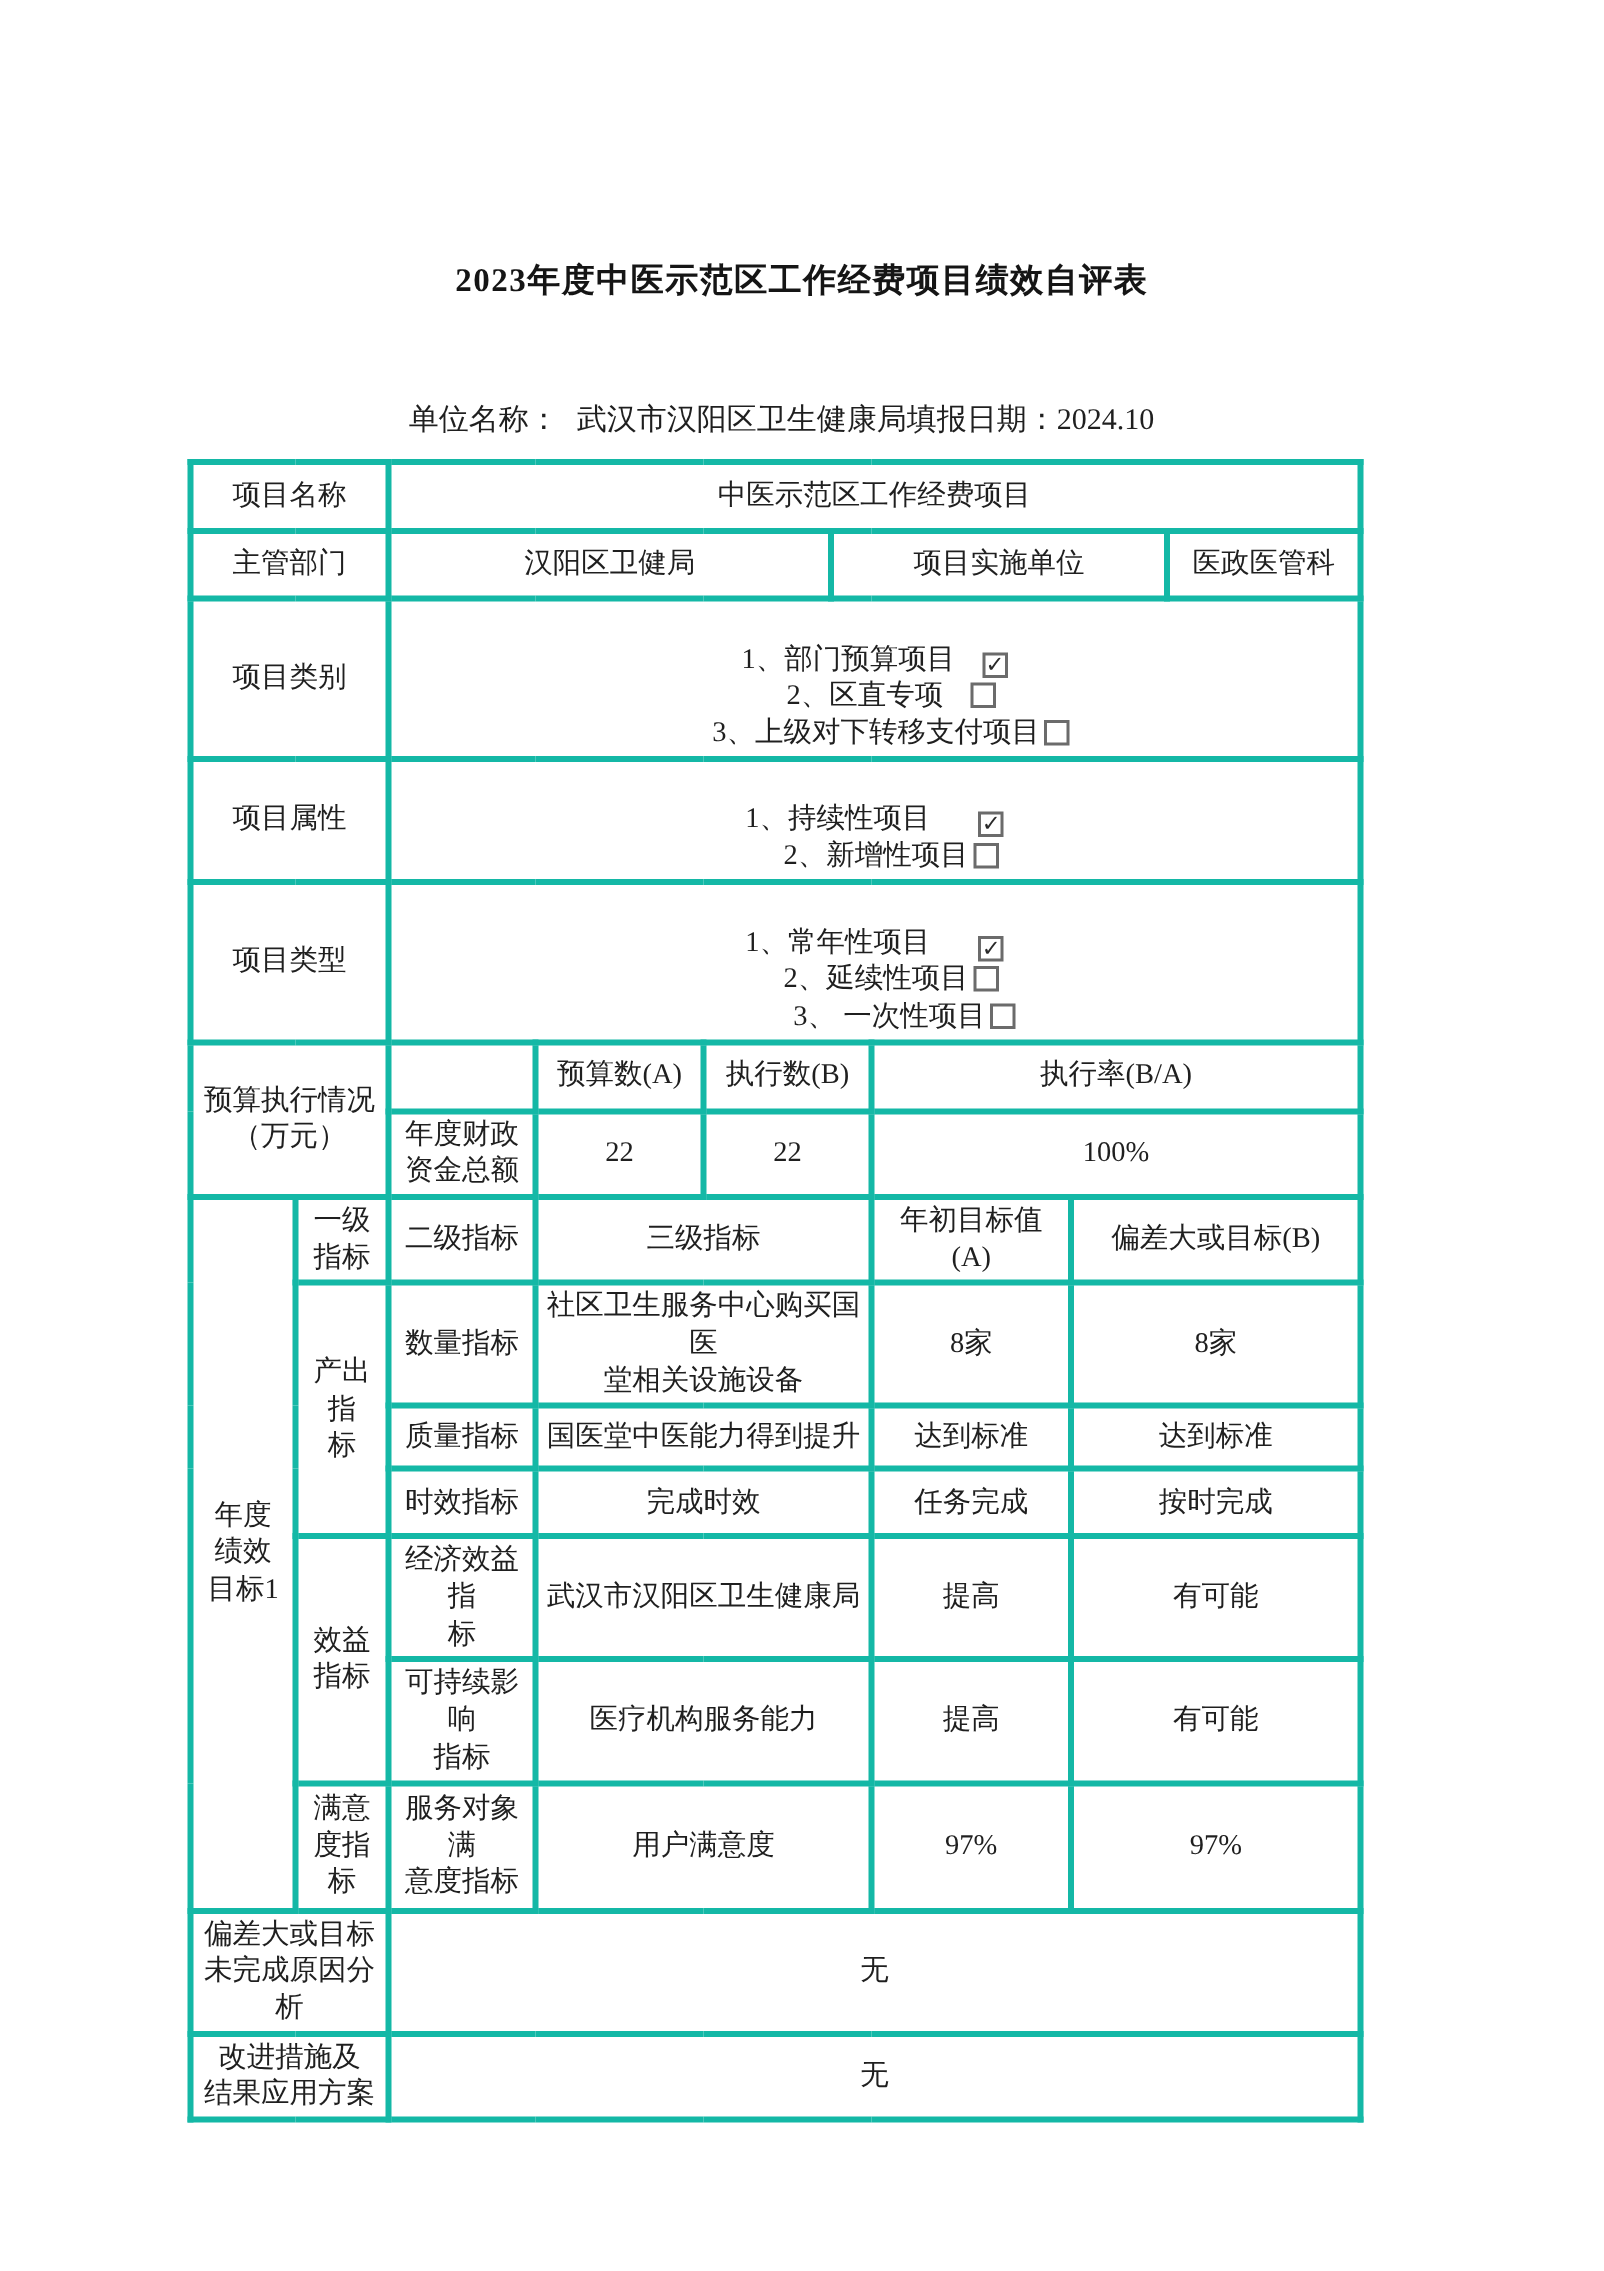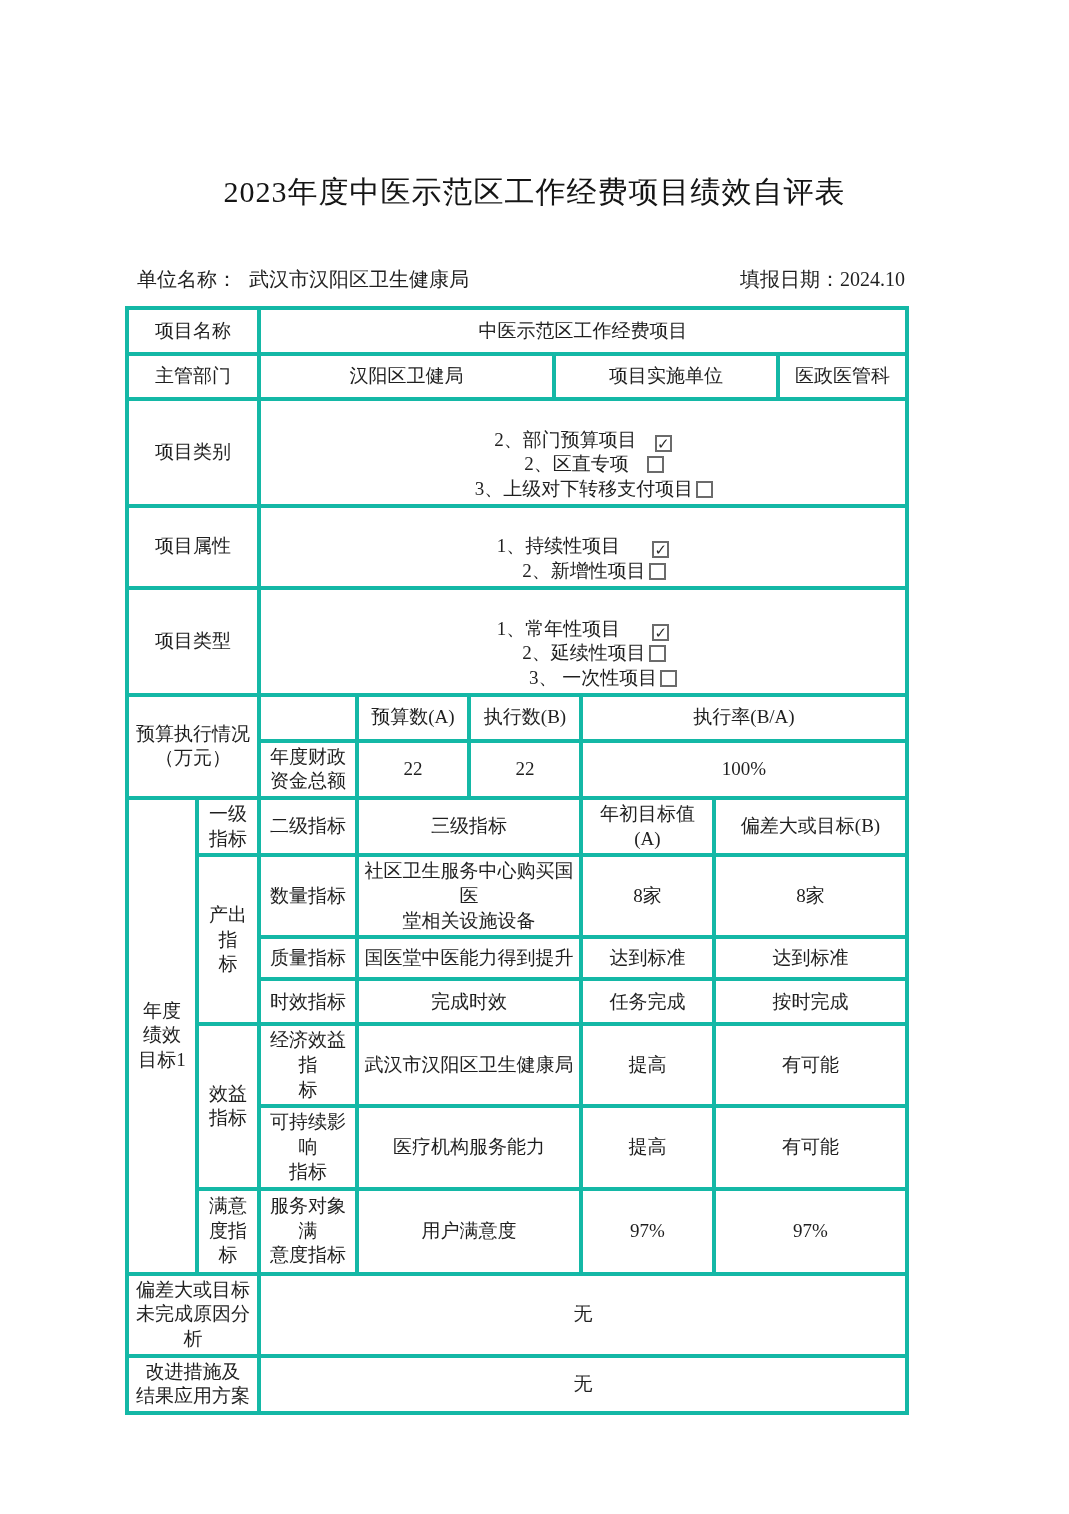--- a/index.html
+++ b/index.html
@@ -6,27 +6,27 @@
   html,body { margin:0; padding:0; background:#ffffff; }
   body {
     width:1069px; height:1514px;
     font-family:"Liberation Serif","DejaVu Serif",serif;
     color:#1f1f1f;
   }
   .page { position:relative; width:1069px; height:1514px; background:#fff; overflow:hidden; }
 
   .doc-title {
     position:absolute; top:172px; left:0; width:100%;
-    text-align:center; font-size:30px; font-weight:normal; letter-spacing:1px;
+    text-align:center; font-size:22px; font-weight:bold; letter-spacing:1px;
     color:#151515;
   }
 
   .meta-line {
     position:absolute; top:266px; left:137px; width:768px;
-    display:flex; justify-content:space-between;
+    display:flex; justify-content:center;
     font-size:20px; color:#1f1f1f;
   }
   .meta-left .val { margin-left:12px; }
 
   table.form {
     position:absolute; left:125px; top:306px; width:780px;
     border-collapse:collapse; table-layout:fixed;
   }
   table.form td {
     border:4px solid #14b8a6;
@@ -91,21 +91,21 @@
     <tr style="height:45px">
       <td colspan="2">主管部门</td>
       <td colspan="3">汉阳区卫健局</td>
       <td colspan="3">项目实施单位</td>
       <td>医政医管科</td>
     </tr>
 
     <tr style="height:45px">
       <td colspan="2">项目类别</td>
       <td colspan="7" class="left">
-        <span class="opt"><span>2、部门预算项目</span><span class="cbx gap-md">✓</span></span>
+        <span class="opt"><span>1、部门预算项目</span><span class="cbx gap-md">✓</span></span>
         <span class="opt opt-gap-md"><span>2、区直专项</span><span class="cbx gap-md"></span></span>
         <span class="opt opt-gap-md"><span>3、上级对下转移支付项目</span><span class="cbx gap-sm"></span></span>
       </td>
     </tr>
 
     <tr style="height:45px">
       <td colspan="2">项目属性</td>
       <td colspan="7" class="left">
         <span class="opt"><span>1、持续性项目</span><span class="cbx gap-lg">✓</span></span>
         <span class="opt opt-gap-md"><span>2、新增性项目</span><span class="cbx gap-sm"></span></span>

